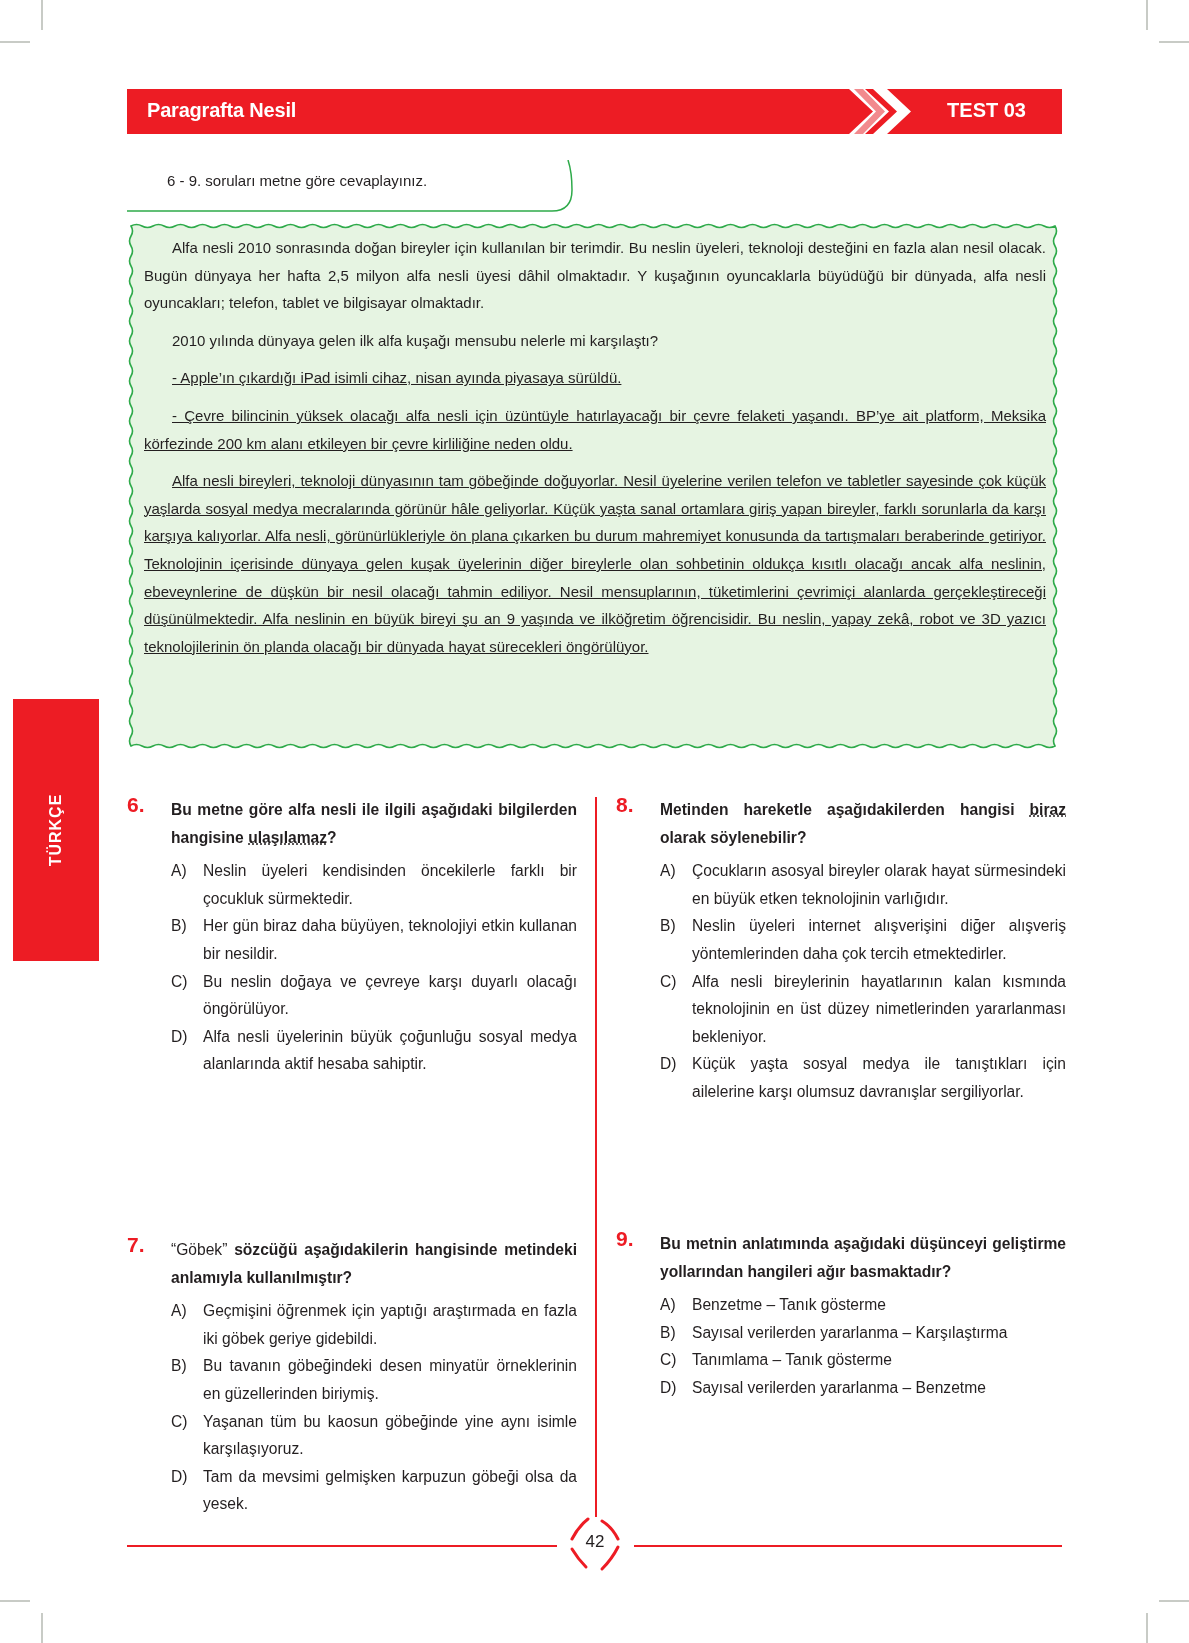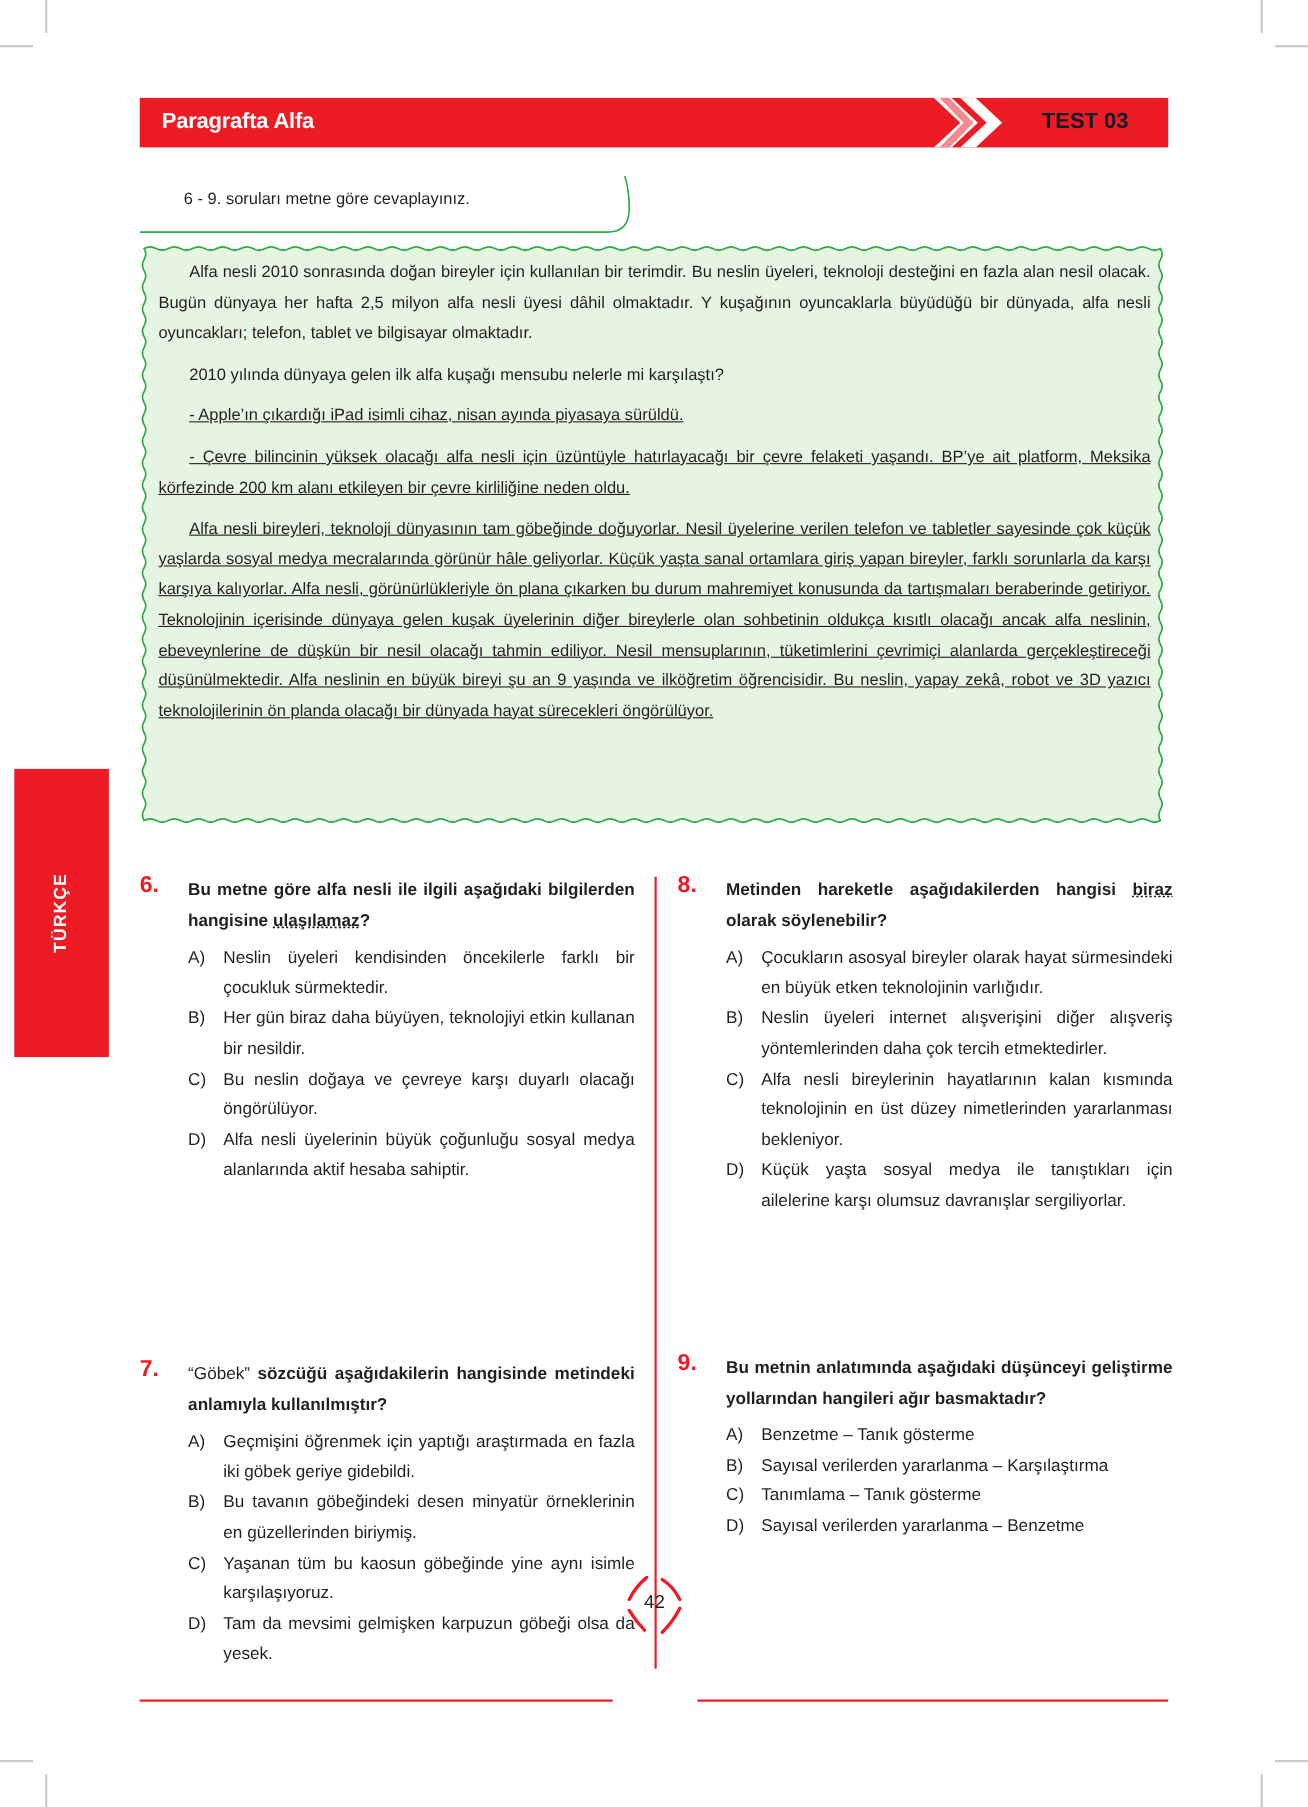--- a/index.html
+++ b/index.html
@@ -4,21 +4,21 @@
 <style>
   * { box-sizing: border-box; margin: 0; padding: 0; }
   html, body { width: 1189px; height: 1643px; background: #ffffff; overflow: hidden; }
   body { position: relative; font-family: "Liberation Sans", sans-serif; color: #231f20; }
 
   .crop { position: absolute; background: #c8cbc6; }
 
   
   .header { position: absolute; left: 127px; top: 89px; width: 935px; height: 45px; background: #ed1c24; }
   .header-title { position: absolute; left: 20px; top: 10px; font-size: 20px; font-weight: bold; color: #fff; letter-spacing: -0.2px; }
-  .header-test { position: absolute; right: 36px; top: 10px; font-size: 20px; font-weight: bold; color: #0f172a; }
+  .header-test { position: absolute; right: 36px; top: 10px; font-size: 20px; font-weight: bold; color: #ffffff; }
   .header-chevrons { position: absolute; left: 720px; top: 0; width: 80px; height: 45px; }
 
   
   .instr { position: absolute; left: 127px; top: 160px; width: 448px; height: 52px; }
   .instr-text { position: absolute; left: 40px; top: 12px; font-size: 15px; font-weight: normal; color: #231f20; }
   .instr-frame { position: absolute; left: 0; top: 0; width: 448px; height: 52px; }
 
   
   .passage { position: absolute; left: 127px; top: 220px; width: 935px; height: 530px; }
   .passage-bg { position: absolute; inset: 0; }
@@ -37,37 +37,37 @@
   .q-num { position: absolute; left: 0; top: -3px; font-size: 21px; font-weight: bold; color: #ed1c24; }
   .q-stem { margin-left: 44px; font-weight: bold; line-height: 27.6px; text-align: justify; }
   .q-stem .plain { font-weight: normal; }
   .q-stem u { text-decoration: underline; text-decoration-style: dotted; }
   .options { margin-top: 6px; margin-left: 44px; }
   .option { position: relative; padding-left: 32px; line-height: 27.6px; text-align: justify; }
   .option-letter { position: absolute; left: 0; top: 0; }
 
   
   .footer-line { position: absolute; top: 1545px; height: 2px; background: #ed1c24; }
-  .page-badge { position: absolute; left: 564px; top: 1428px; width: 62px; height: 62px; }
+  .page-badge { position: absolute; left: 564px; top: 1513px; width: 62px; height: 62px; }
   .page-num { position: absolute; left: 0; top: 19px; width: 62px; text-align: center; font-size: 17px; color: #231f20; }
 </style>
 </head>
 <body>
 
 <div class="crop" style="left:41px;top:0;width:2px;height:30px;"></div>
 <div class="crop" style="left:0;top:41px;width:30px;height:2px;"></div>
 <div class="crop" style="left:1146px;top:0;width:2px;height:30px;"></div>
 <div class="crop" style="left:1159px;top:41px;width:30px;height:2px;"></div>
 <div class="crop" style="left:41px;top:1613px;width:2px;height:30px;"></div>
 <div class="crop" style="left:0;top:1600px;width:30px;height:2px;"></div>
 <div class="crop" style="left:1146px;top:1613px;width:2px;height:30px;"></div>
 <div class="crop" style="left:1159px;top:1600px;width:30px;height:2px;"></div>
 
 <div class="header">
-  <span class="header-title">Paragrafta Alfa</span>
+  <span class="header-title">Paragrafta Nesil</span>
   <svg class="header-chevrons" viewBox="0 0 80 45">
     <polygon points="2,0 18,0 42,22.5 18,45 2,45 26,22.5" fill="#ffffff"></polygon>
     <polygon points="7,0 16,0 38,22.5 16,45 7,45 29,22.5" fill="#f28a8e"></polygon>
     <polygon points="26,0 40,0 64,22.5 40,45 26,45 50,22.5" fill="#ffffff"></polygon>
   </svg>
   <span class="header-test">TEST 03</span>
 </div>
 
 <div class="instr">
   <svg class="instr-frame" viewBox="0 0 448 52">

